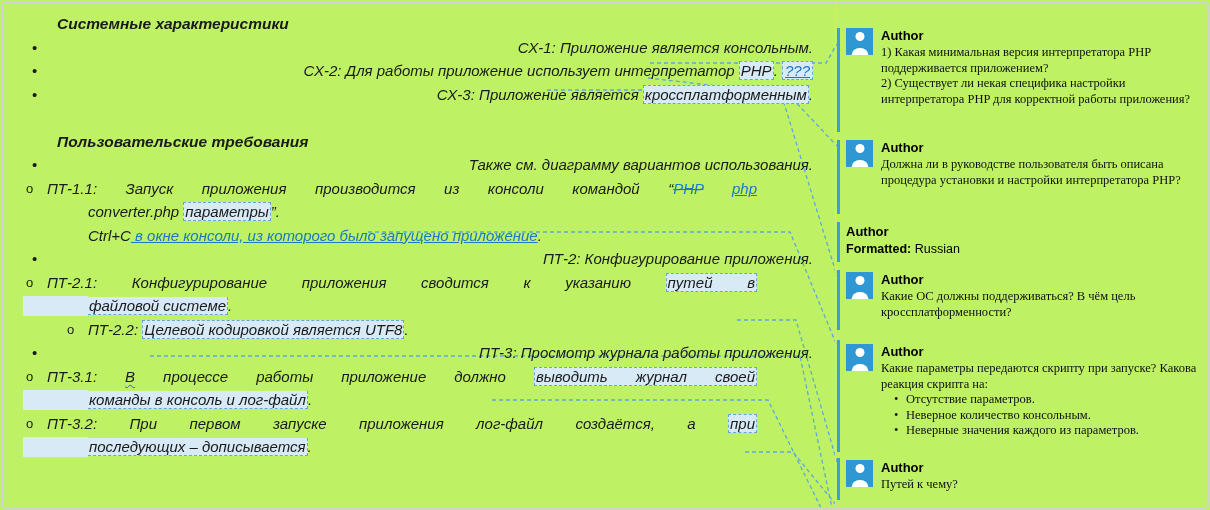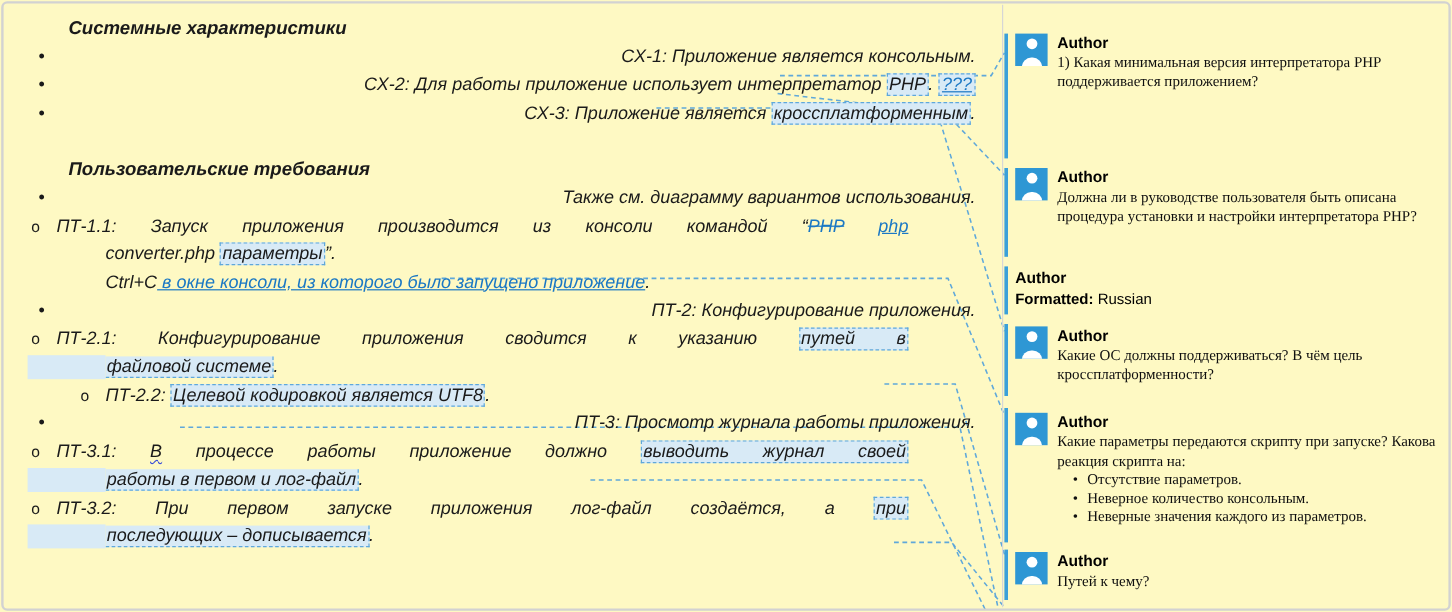--- a/index.html
+++ b/index.html
@@ -1,16 +1,16 @@
 <!DOCTYPE html>
 <html><head>
 <meta charset="utf-8">
 <style>
   html,body{margin:0;padding:0;background:#fff;}
-  #stage{position:relative;width:1210px;height:510px;background:#fef9c3;
+  #stage{position:relative;width:1210px;height:510px;background:#bef264;
          font-family:"Liberation Sans",sans-serif;overflow:hidden;text-decoration:underline;}
   #page-border{position:absolute;inset:1px;border:2px solid #d2d2d2;border-radius:5px;pointer-events:none;}
 
   
   #doc{position:absolute;left:23px;top:12px;width:790px;
        font-style:italic;font-size:15px;color:#1a1a1a;}
   .line{position:relative;line-height:23.5px;height:23.5px;white-space:nowrap;}
   .line.heading{margin-left:34px;font-weight:bold;font-size:15.5px;}
   .line.gap{height:23.5px;}
   .line.b1{padding-left:34px;text-align:right;}
@@ -76,39 +76,40 @@
       <div class="line b1"><span class="r-plain">Также см. диаграмму вариантов использования.</span></div>
       <div class="line b2j marker"><span class="r-plain">ПТ-1.1: Запуск приложения производится из консоли командой “</span><span class="r-del">PHP</span><span class="r-plain"> </span><span class="r-ins">php</span></div>
       <div class="line b2"><span class="r-plain">converter.php </span><span class="r-hl">параметры</span><span class="r-plain">”.</span></div>
       <div class="line b2"><span class="r-plain">Ctrl+C</span><span class="r-ins"> в окне консоли, из которого было запущено приложение</span><span class="r-plain">.</span></div>
       <div class="line b1"><span class="r-plain">ПТ-2: Конфигурирование приложения.</span></div>
       <div class="line b2j marker"><span class="r-plain">ПТ-2.1: Конфигурирование приложения сводится к указанию </span><span class="r-hl">путей в</span></div>
       <div class="line b2 band"><span class="r-hlc">файловой системе</span><span class="r-plain">.</span></div>
       <div class="line b2 marker"><span class="r-plain">ПТ-2.2: </span><span class="r-hl">Целевой кодировкой является UTF8</span><span class="r-plain">.</span></div>
       <div class="line b1"><span class="r-plain">ПТ-3: Просмотр журнала работы приложения.</span></div>
       <div class="line b2j marker"><span class="r-plain">ПТ-3.1: </span><span class="r-squig">В</span><span class="r-plain"> процессе работы приложение должно </span><span class="r-hl">выводить журнал своей</span></div>
-      <div class="line b2 band"><span class="r-hlc">работы в первом и лог-файл</span><span class="r-plain">.</span></div>
+      <div class="line b2 band"><span class="r-hlc">команды в консоль и лог-файл</span><span class="r-plain">.</span></div>
       <div class="line b2j marker"><span class="r-plain">ПТ-3.2: При первом запуске приложения лог-файл создаётся, а </span><span class="r-hl">при</span></div>
       <div class="line b2 band"><span class="r-hlc">последующих – дописывается</span><span class="r-plain">.</span></div>
     </div>
 
   <div id="divider"></div>
   <div class="rail" style="top:28px;height:104px"></div>
   <div class="rail" style="top:140px;height:74px"></div>
   <div class="rail" style="top:222px;height:40px"></div>
   <div class="rail" style="top:270px;height:60px"></div>
   <div class="rail" style="top:340px;height:112px"></div>
   <div class="rail" style="top:458px;height:42px"></div>
 
   <div id="panel">
       <div class="comment" style="top: 28px;">
         <div class="avatar"></div>
         <div class="c-content">
           <div class="c-author">Author</div>
           <div class="c-text">1) Какая минимальная версия интерпретатора PHP поддерживается приложением?</div>
+          <div class="c-text">2) Существует ли некая специфика настройки интерпретатора PHP для корректной работы приложения?</div>
         </div>
       </div>
       <div class="comment" style="top: 140px;">
         <div class="avatar"></div>
         <div class="c-content">
           <div class="c-author">Author</div>
           <div class="c-text">Должна ли в руководстве пользователя быть описана процедура установки и настройки интерпретатора PHP?</div>
         </div>
       </div>
       <div class="change" style="top: 224px;">

